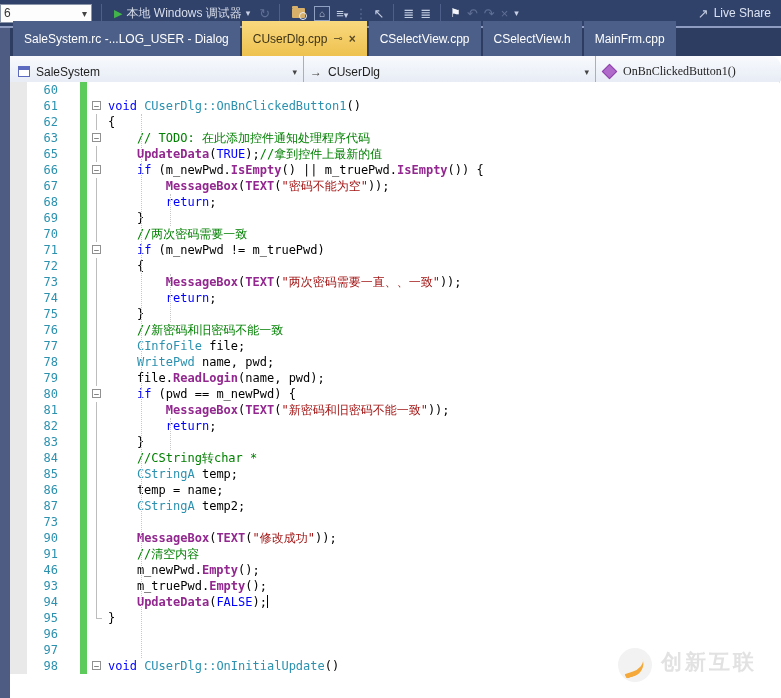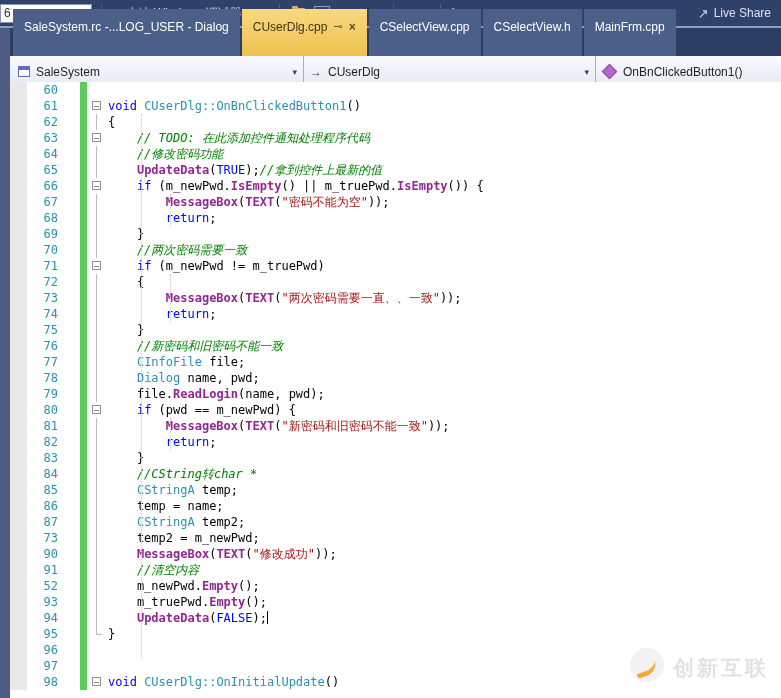--- a/index.html
+++ b/index.html
@@ -32,22 +32,22 @@
   .folder-ic:after{content:"";position:absolute;right:-2px;bottom:-2px;width:6px;height:6px;border:1.5px solid #e8edf7;border-radius:50%;}
   .home-box{width:14px;height:13px;border:1px solid #8fa0c2;display:flex;align-items:center;justify-content:center;color:#c3cde2;font-size:10px;}
   .bookmark{color:#f4f6fb;font-size:12px;}
   .tb-right{margin-left:auto;display:flex;align-items:center;gap:5px;padding-right:10px;color:#dbe2f1;}
   
   .tabstrip{
     position:absolute;left:0;top:28px;width:781px;height:28px;background:#2c3d61;
     display:flex;align-items:flex-end;padding-left:13px;box-sizing:border-box;
   }
   .tab{
-    height:25px;display:flex;align-items:flex-start;gap:6px;
-    padding:11px 11px;margin-right:2px;font-size:12px;white-space:nowrap;
+    height:25px;display:flex;align-items:center;gap:6px;
+    padding:5px 11px;margin-right:2px;font-size:12px;white-space:nowrap;
     background:#4c5f88;color:#ffffff;cursor:default;
   }
   .tab.active{
     background:linear-gradient(#f9d97f,#eec14f);
     color:#3d3419;
   }
   .tab .pin-icon{font-size:11px;color:#6b5a2e;}
   .tab .close-icon{font-size:12px;color:#5a4a28;font-weight:bold;}
   
   .navbar{
@@ -79,28 +79,28 @@
   .fbox{
     position:absolute;left:5px;top:3px;width:9px;height:9px;border:1px solid #919191;
     background:#fff;color:#5a5a5a;font-size:9px;line-height:8px;text-align:center;box-sizing:border-box;
   }
   .fline{position:absolute;left:9px;top:0;width:1px;height:16px;background:#bdbdbd;}
   .fend{position:absolute;left:9px;top:0;width:1px;height:8px;background:#bdbdbd;}
   .fend:after{content:"";position:absolute;left:0;top:8px;width:6px;height:1px;background:#bdbdbd;}
   .code{white-space:pre;color:var(--plain);text-align:center;}
   .seg-k{color:var(--kw);}
   .seg-t{color:var(--type);}
-  .seg-c{color:var(--comment);font-style:italic;}
+  .seg-c{color:var(--comment);}
   .seg-s{color:var(--string);}
   .seg-f{color:var(--func);font-weight:bold;}
   .caret{display:inline-block;width:1px;height:13px;background:#000;vertical-align:-2px;}
   .guide{position:absolute;border-left:1px dotted #c8c8c8;width:0;}
   
   .watermark{
-    position:absolute;right:12px;bottom:16px;display:flex;align-items:flex-end;gap:9px;
+    position:absolute;right:24px;bottom:16px;display:flex;align-items:flex-start;gap:9px;
     z-index:6;pointer-events:none;
   }
   .wm-circle{
     width:34px;height:34px;border-radius:50%;background:#f2f2f2;position:relative;overflow:hidden;
   }
   .wm-swoosh{
     position:absolute;left:5px;top:11px;width:22px;height:12px;
     border-bottom:5px solid #f5a93b;border-radius:0 0 14px 3px;transform:rotate(-18deg);
   }
   .wm-text{font-size:21px;font-weight:bold;color:#e2e2e2;letter-spacing:3px;}
@@ -167,21 +167,21 @@
   <div class="nav-sec" style="width:292px;margin-left:12px;">
     <span class="proj-ic"></span>
     <span>SaleSystem</span>
     <span class="chev">▾</span>
   </div>
   <div class="nav-sec" style="width:292px;">
     <span class="arrow-ic">→</span>
     <span>CUserDlg</span>
     <span class="chev">▾</span>
   </div>
-  <div class="nav-sec" style="flex:1;border-right:none;">
+  <div class="nav-sec" style="flex:1;border-right:none;font-family:Liberation Serif, serif;">
     <span class="method-ic"></span>
     <span>OnBnClickedButton1()</span>
   </div>
 </div>
 
 <div class="editor">
   <div id="lines">
       <div class="row">
         <div class="ind"></div>
         <div class="num">60</div>
@@ -215,30 +215,20 @@
         <div class="num">63</div>
         <div class="gapc"></div>
         <div class="bar"></div>
         <div class="out">
           <span class="fbox">−</span>
         </div>
         <div class="code"><span class="seg-c">    // TODO: 在此添加控件通知处理程序代码</span></div>
       </div>
       <div class="row">
         <div class="ind"></div>
-        <div class="num">64</div>
-        <div class="gapc"></div>
-        <div class="bar"></div>
-        <div class="out">
-          <span class="fline"></span>
-        </div>
-        <div class="code"><span class="seg-c">    //修改密码功能</span></div>
-      </div>
-      <div class="row">
-        <div class="ind"></div>
         <div class="num">65</div>
         <div class="gapc"></div>
         <div class="bar"></div>
         <div class="out">
           <span class="fline"></span>
         </div>
         <div class="code"><span>    </span><span class="seg-f">UpdateData</span><span>(</span><span class="seg-k">TRUE</span><span>);</span><span class="seg-c">//拿到控件上最新的值</span></div>
       </div>
       <div class="row">
         <div class="ind"></div>
@@ -361,21 +351,21 @@
         <div class="code"><span>    </span><span class="seg-t">CInfoFile</span><span> file;</span></div>
       </div>
       <div class="row">
         <div class="ind"></div>
         <div class="num">78</div>
         <div class="gapc"></div>
         <div class="bar"></div>
         <div class="out">
           <span class="fline"></span>
         </div>
-        <div class="code"><span>    </span><span class="seg-t">Dialog</span><span> name, pwd;</span></div>
+        <div class="code"><span>    </span><span class="seg-t">WritePwd</span><span> name, pwd;</span></div>
       </div>
       <div class="row">
         <div class="ind"></div>
         <div class="num">79</div>
         <div class="gapc"></div>
         <div class="bar"></div>
         <div class="out">
           <span class="fline"></span>
         </div>
         <div class="code"><span>    file.</span><span class="seg-f">ReadLogin</span><span>(name, pwd);</span></div>
@@ -461,21 +451,20 @@
         <div class="code"><span>    </span><span class="seg-t">CStringA</span><span> temp2;</span></div>
       </div>
       <div class="row">
         <div class="ind"></div>
         <div class="num">73</div>
         <div class="gapc"></div>
         <div class="bar"></div>
         <div class="out">
           <span class="fline"></span>
         </div>
-        <div class="code"><span>    temp2 = m_newPwd;</span></div>
       </div>
       <div class="row">
         <div class="ind"></div>
         <div class="num">90</div>
         <div class="gapc"></div>
         <div class="bar"></div>
         <div class="out">
           <span class="fline"></span>
         </div>
         <div class="code"><span>    </span><span class="seg-f">MessageBox</span><span>(</span><span class="seg-f">TEXT</span><span>(</span><span class="seg-s">"修改成功"</span><span>));</span></div>
@@ -485,21 +474,21 @@
         <div class="num">91</div>
         <div class="gapc"></div>
         <div class="bar"></div>
         <div class="out">
           <span class="fline"></span>
         </div>
         <div class="code"><span class="seg-c">    //清空内容</span></div>
       </div>
       <div class="row">
         <div class="ind"></div>
-        <div class="num">52</div>
+        <div class="num">46</div>
         <div class="gapc"></div>
         <div class="bar"></div>
         <div class="out">
           <span class="fline"></span>
         </div>
         <div class="code"><span>    m_newPwd.</span><span class="seg-f">Empty</span><span>();</span></div>
       </div>
       <div class="row">
         <div class="ind"></div>
         <div class="num">93</div>

